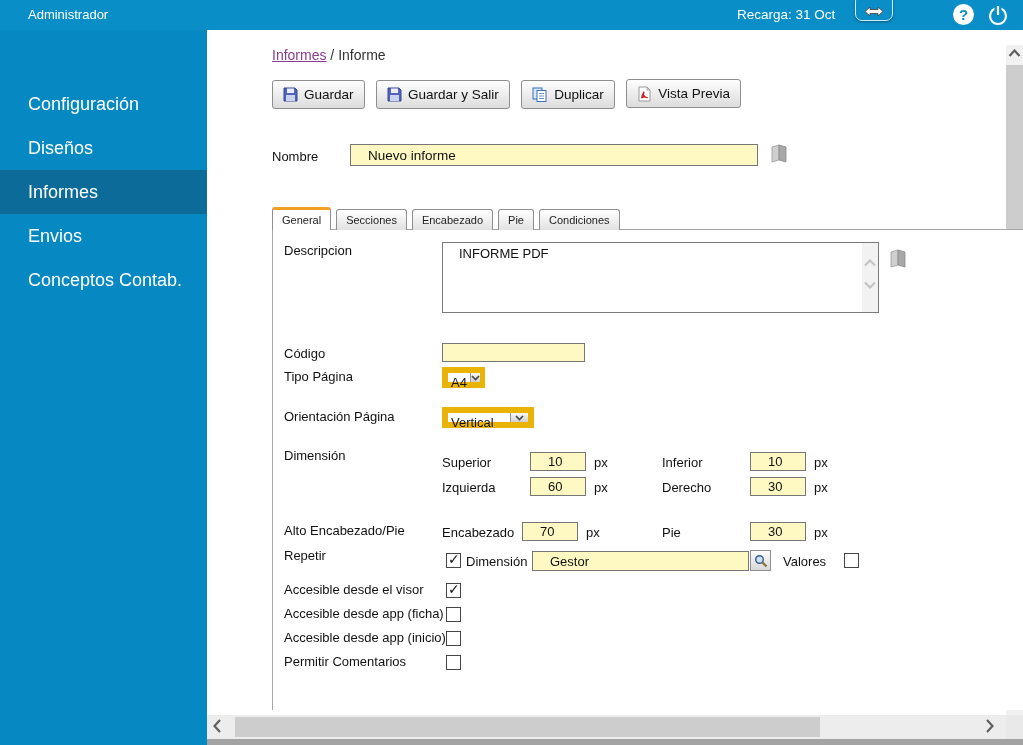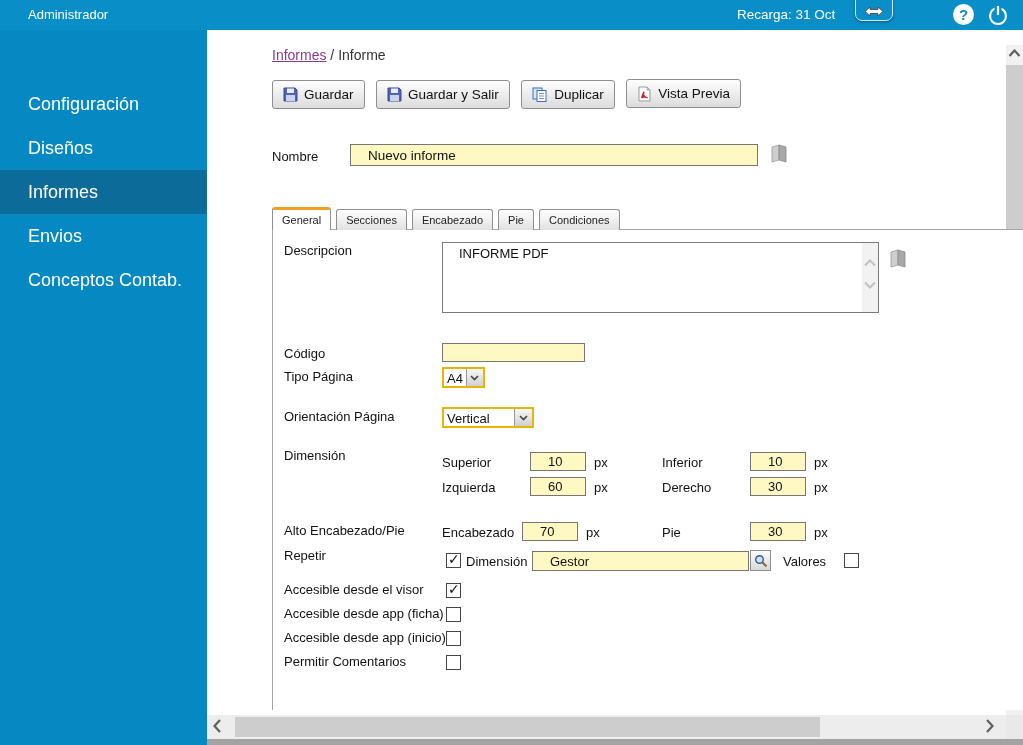--- a/index.html
+++ b/index.html
@@ -41,21 +41,21 @@
   .tab{height:20px;line-height:20px;padding:0 9px;border:1px solid #8f8f8f;border-bottom:none;
       border-radius:3px 3px 0 0;background:linear-gradient(#ffffff,#e1e1e1);font-size:11px;color:#222;cursor:pointer;}
   .tab.active{height:20px;line-height:20px;background:#fff;border-top:3px solid #efa023;}
   #panel{position:absolute;left:21px;top:199px;width:767px;height:481px;
       border:1px solid #a6a6a6;border-bottom:none;background:#fff;box-sizing:border-box;z-index:1;}
   .descbox{position:absolute;left:169px;top:12px;width:437px;height:71px;border:1px solid #7a7a7a;
       background:#fff;box-sizing:border-box;}
   .descbox .txt{position:absolute;left:16px;top:3px;font-size:13px;color:#111;}
   .descbox .strip{position:absolute;right:0;top:0;width:16px;height:100%;background:#f2f2f2;}
   .descbox .strip svg{position:absolute;left:2px;}
-  .sel{position:absolute;height:21px;border:2px solid #eab308;background:#fff;font-size:13px;
+  .sel{position:absolute;height:21px;border:6px solid #eab308;background:#fff;font-size:13px;
       display:flex;align-items:stretch;box-sizing:border-box;cursor:pointer;}
   .sel .txt{flex:1;padding:2px 3px 0 3px;color:#111;}
   .sel .btn{width:17px;background:linear-gradient(#f8f8f8,#d0d0d0);border-left:1px solid #979797;
       display:flex;align-items:center;justify-content:center;}
   .cb{position:absolute;width:13px;height:13px;background:#fff;border:1px solid #454545;cursor:pointer;
       font-family:"DejaVu Sans",sans-serif;}
   .cb.checked::after{content:"\2713";position:absolute;left:1px;top:-3px;font-size:14px;font-weight:bold;color:#111;}
   .magbtn{position:absolute;width:21px;height:21px;border:1px solid #8e8e8e;
       background:linear-gradient(#fdfdfd,#d8d8d8);box-sizing:border-box;cursor:pointer;
       display:flex;align-items:center;justify-content:center;}

